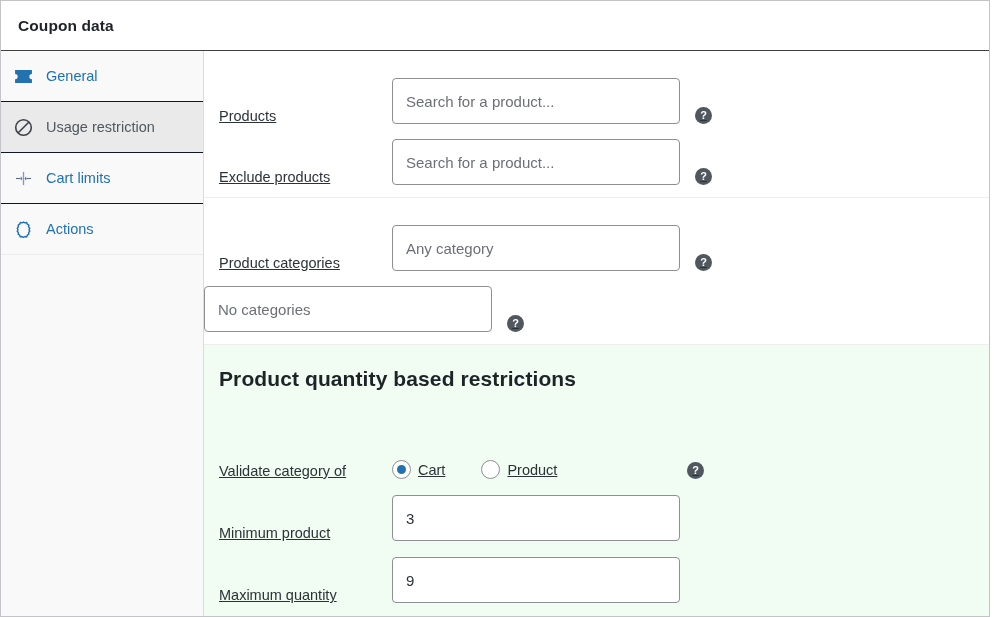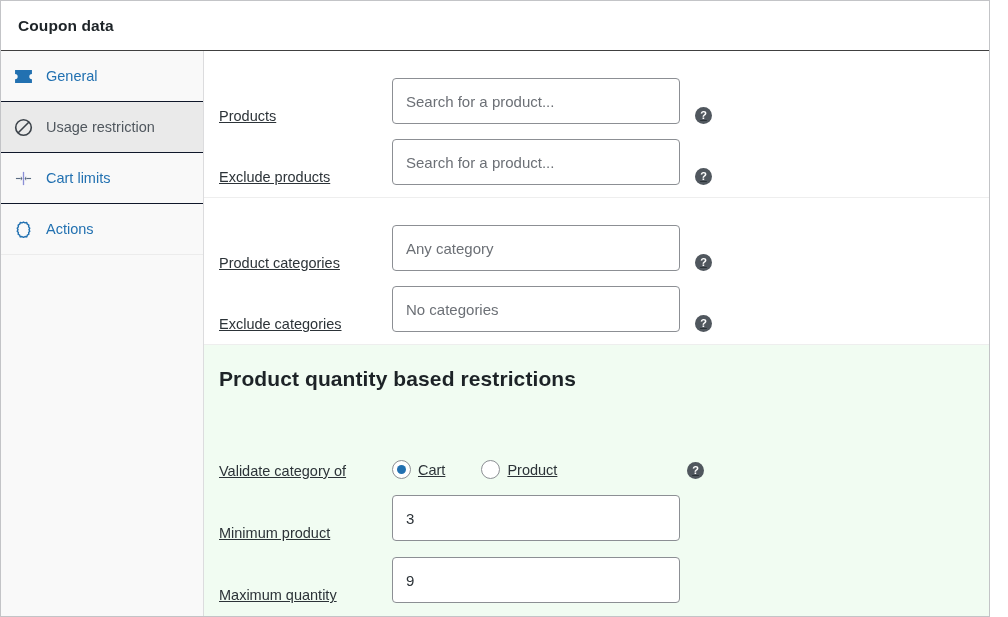--- a/index.html
+++ b/index.html
@@ -293,21 +293,20 @@
 
         <div class="field-row">
           <label class="field-label">Product categories</label>
           <span class="field-control">
             <input class="text-input" type="text" placeholder="Any category" style="">
           </span>
           <span class="help-tip">?</span>
         </div>
 
         <div class="field-row">
-          <label class="field-label">Exclude categories</label>
           <span class="field-control">
             <input class="text-input" type="text" placeholder="No categories" style="">
           </span>
           <span class="help-tip">?</span>
         </div>
 
       </div>
 
       <div class="green-section">
 

